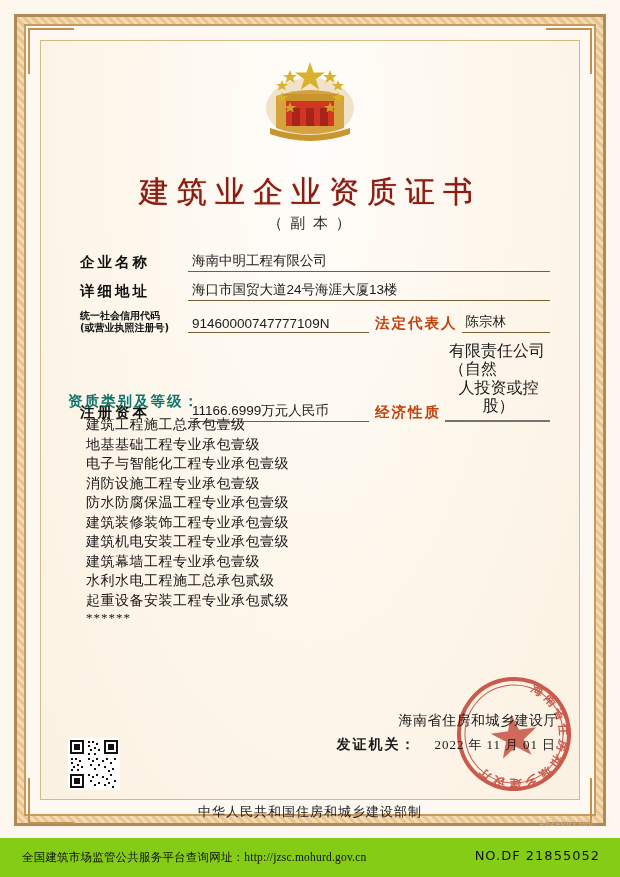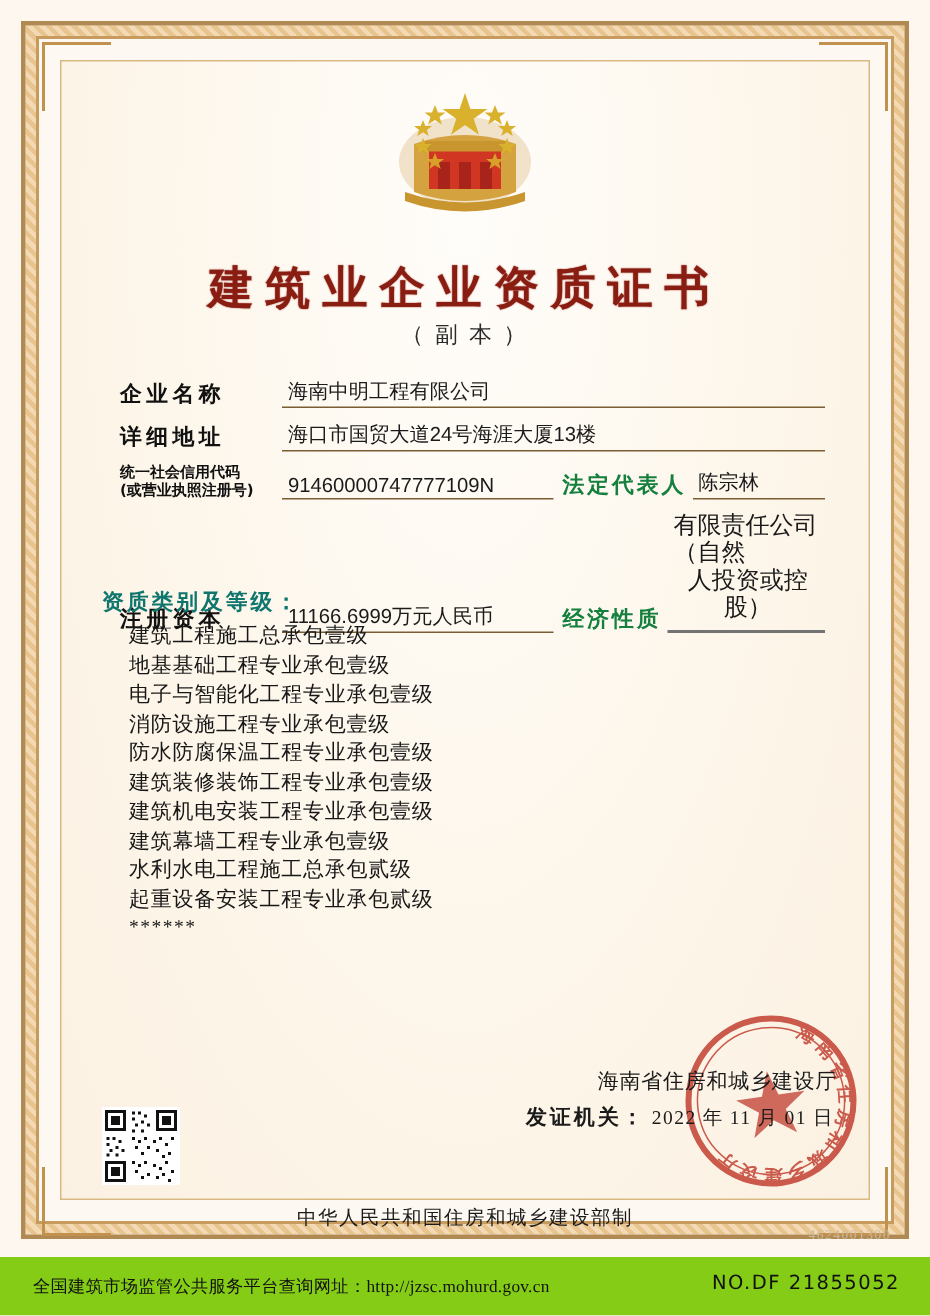--- a/index.html
+++ b/index.html
@@ -75,21 +75,21 @@
   }
   .emblem svg { display: block; }
 
   
   .cert-title {
     position: absolute;
     top: 172px;
     left: 0; right: 0;
     text-align: center;
     font-family: "DejaVu Sans", sans-serif;
-    font-weight: bold;
+    font-weight: normal;
     font-size: 30px;
     letter-spacing: 8px;
     color: #8a1d12;
     text-shadow: 0 0 1px #8a1d12;
   }
   .cert-subtitle {
     position: absolute;
     top: 214px;
     left: 0; right: 0;
     text-align: center;
@@ -137,21 +137,21 @@
     white-space: nowrap;
     overflow: hidden;
   }
   .pair-label {
     font-family: "DejaVu Sans", sans-serif;
     font-weight: bold;
     font-size: 14.5px;
     letter-spacing: 2px;
     white-space: nowrap;
     padding: 0 4px 0 6px;
-    color: #15803d;
+    color: #c2410c;
   }
   .field-value.mid   { flex: 0 0 175px; }
   .two-line-val {
     flex: 1;
     border-bottom: 2px solid #737373;
     padding: 0 2px 4px 4px;
     font-size: 16px;
     line-height: 1.15;
     text-align: left;
   }
@@ -201,21 +201,21 @@
   }
   .issuer-line1 {
     font-size: 14px;
     letter-spacing: 0.5px;
     margin-bottom: 6px;
   }
   .issuer-line2 {
     display: flex;
     align-items: flex-end;
     justify-content: flex-end;
-    gap: 2px;
+    gap: 16px;
   }
   .issuer-label {
     font-family: "DejaVu Sans", sans-serif;
     font-weight: bold;
     font-size: 14px;
     letter-spacing: 2px;
   }
   .issuer-date {
     font-size: 13px;
     letter-spacing: 1px;

